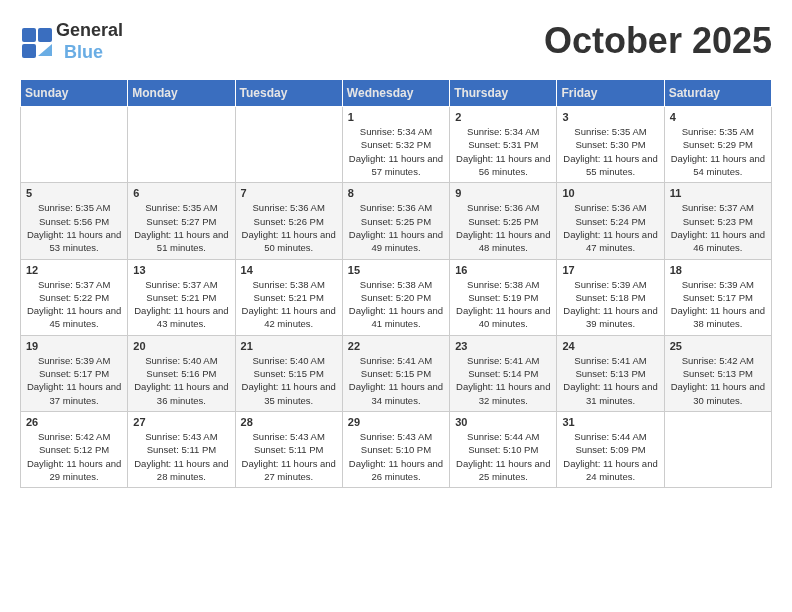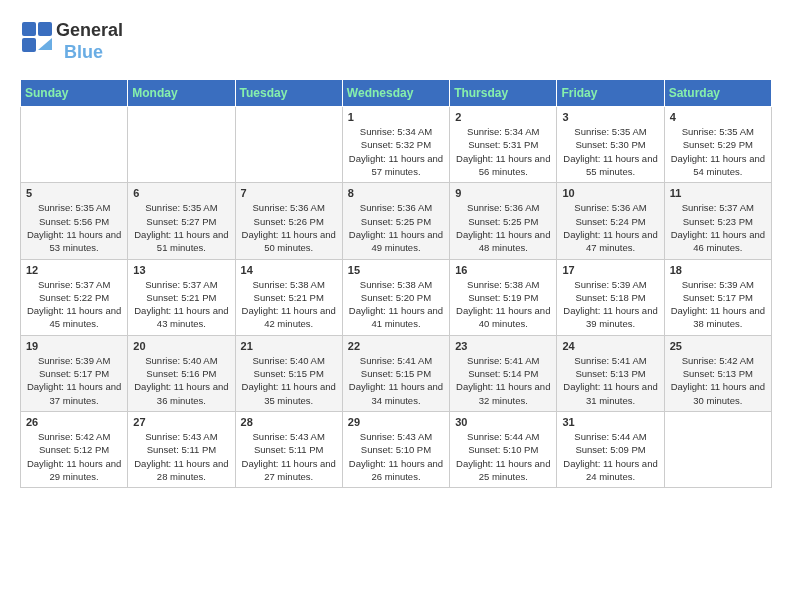--- a/index.html
+++ b/index.html
@@ -11,21 +11,21 @@
       padding: 20px;
     }
     .header {
       display: flex;
       justify-content: space-between;
       align-items: flex-start;
       margin-bottom: 16px;
     }
     .logo {
       display: flex;
-      align-items: flex-start;
+      align-items: center;
     }
     .logo-text {
       font-size: 18px;
       font-weight: bold;
       color: #333;
       line-height: 1.2;
     }
     .logo-icon {
       width: 32px;
       height: 32px;
@@ -43,21 +43,21 @@
     .location {
       font-size: 16px;
       color: #555;
     }
     .calendar {
       width: 100%;
       border-collapse: collapse;
     }
     .calendar th {
       background: #3a6ebf;
-      color: #86efac;
+      color: #e5e5e5;
       font-size: 12px;
       font-weight: bold;
       padding: 6px 4px;
       text-align: left;
       border: 1px solid #fff;
     }
     .calendar td {
       border: 1px solid #ccc;
       vertical-align: top;
       padding: 4px 5px;
@@ -97,20 +97,21 @@
         <rect x="2" y="18" width="14" height="14" rx="2" fill="#3a6ebf"></rect>
         <polygon points="18,30 32,18 32,30" fill="#6aade4"></polygon>
       </svg>
     </div>
     <div class="logo-text">
       <div>General</div>
       <div style="color:#6aade4;margin-left:8px;">Blue</div>
     </div>
   </div>
   <div class="title-block">
+    <div class="month-title">October 2025</div>
   </div>
 </div>
 
 <table class="calendar">
   <thead>
     <tr>
     <th>Sunday</th>
         <th>Monday</th>
         <th>Tuesday</th>
         <th>Wednesday</th>

